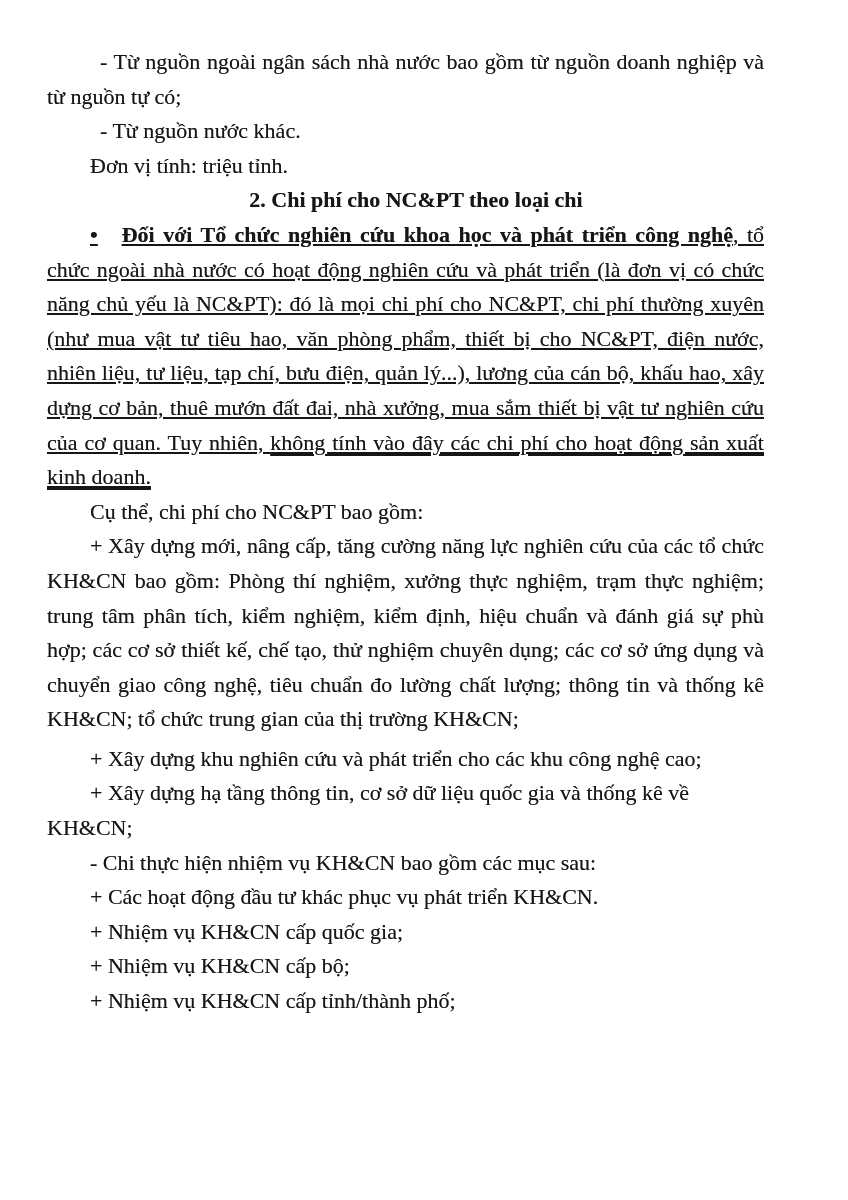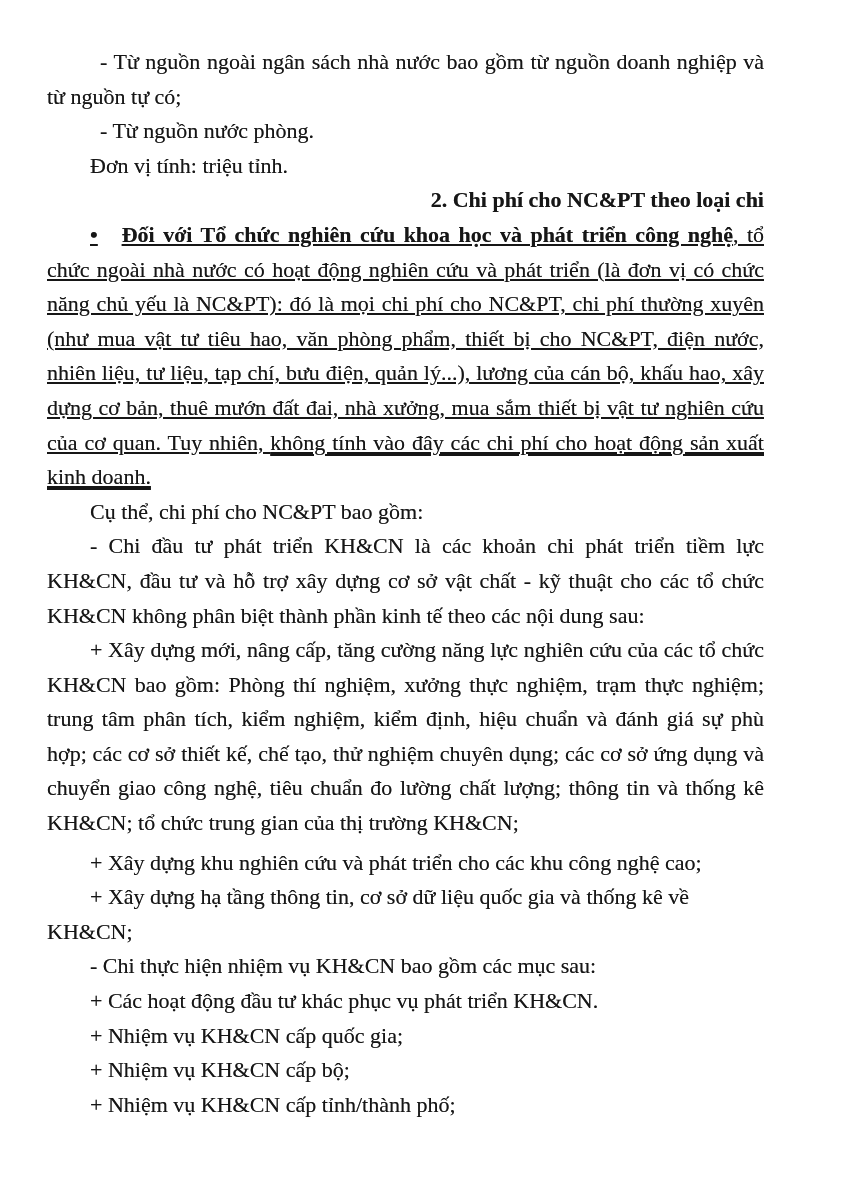--- a/index.html
+++ b/index.html
@@ -22,50 +22,49 @@
     text-shadow: 0 0 0.6px rgba(20,20,20,0.55);
   }
   p { margin: 0; padding: 0; }
   .just   { text-align: justify; }
   .left   { text-align: left; }
   .ind-lg { text-indent: 53px; }
   .ind    { text-indent: 43px; }
   .heading {
     text-indent: 21px;
     font-weight: bold;
-    text-align: right;
+    text-align: center;
   }
   .bullet-para { text-indent: 43px; text-decoration: underline; }
   .bullet-marker {
     font-weight: bold;
     padding-right: 24px;
     letter-spacing: 0;
   }
   .run-bold { font-weight: bold; }
   .run-underline { text-decoration: underline; text-underline-offset: 4px; }
   .sp-above { margin-top: 5px; }
 </style>
 </head>
 <body>
 
 <div class="page">
 
   <p class="just ind-lg">- Từ nguồn ngoài ngân sách nhà nước bao gồm từ nguồn doanh nghiệp và từ nguồn tự có;</p>
 
-  <p class="left ind-lg">- Từ nguồn nước phòng.</p>
+  <p class="left ind-lg">- Từ nguồn nước khác.</p>
 
   <p class="left ind">Đơn vị tính: triệu tỉnh.</p>
 
   <p class="heading">2. Chi phí cho NC&amp;PT theo loại chi</p>
 
   <p class="just bullet-para"><span class="bullet-marker">•</span><span class="run-bold">Đối với Tổ chức nghiên cứu khoa học và phát triển công nghệ</span><span>, tổ chức ngoài nhà nước có hoạt động nghiên cứu và phát triển (là đơn vị có chức năng chủ yếu là NC&amp;PT): đó là mọi chi phí cho NC&amp;PT, chi phí thường xuyên (như mua vật tư tiêu hao, văn phòng phẩm, thiết bị cho NC&amp;PT, điện nước, nhiên liệu, tư liệu, tạp chí, bưu điện, quản lý...), lương của cán bộ, khấu hao, xây dựng cơ bản, thuê mướn đất đai, nhà xưởng, mua sắm thiết bị vật tư nghiên cứu của cơ quan. Tuy nhiên, </span><span class="run-underline">không tính vào đây các chi phí cho hoạt động sản xuất kinh doanh.</span></p>
 
   <p class="left ind">Cụ thể, chi phí cho NC&amp;PT bao gồm:</p>
 
-  <p class="just ind">- Chi đầu tư phát triển KH&amp;CN là các khoản chi phát triển tiềm lực KH&amp;CN, đầu tư và hỗ trợ xây dựng cơ sở vật chất - kỹ thuật cho các tổ chức KH&amp;CN không phân biệt thành phần kinh tế theo các nội dung sau:</p>
 
   <p class="just ind">+ Xây dựng mới, nâng cấp, tăng cường năng lực nghiên cứu của các tổ chức KH&amp;CN bao gồm: Phòng thí nghiệm, xưởng thực nghiệm, trạm thực nghiệm; trung tâm phân tích, kiểm nghiệm, kiểm định, hiệu chuẩn và đánh giá sự phù hợp; các cơ sở thiết kế, chế tạo, thử nghiệm chuyên dụng; các cơ sở ứng dụng và chuyển giao công nghệ, tiêu chuẩn đo lường chất lượng; thông tin và thống kê KH&amp;CN; tổ chức trung gian của thị trường KH&amp;CN;</p>
 
   <p class="left ind sp-above">+ Xây dựng khu nghiên cứu và phát triển cho các khu công nghệ cao;</p>
 
   <p class="left ind">+ Xây dựng hạ tầng thông tin, cơ sở dữ liệu quốc gia và thống kê về KH&amp;CN;</p>
 
   <p class="left ind">- Chi thực hiện nhiệm vụ KH&amp;CN bao gồm các mục sau:</p>
 
   <p class="left ind">+ Các hoạt động đầu tư khác phục vụ phát triển KH&amp;CN.</p>

